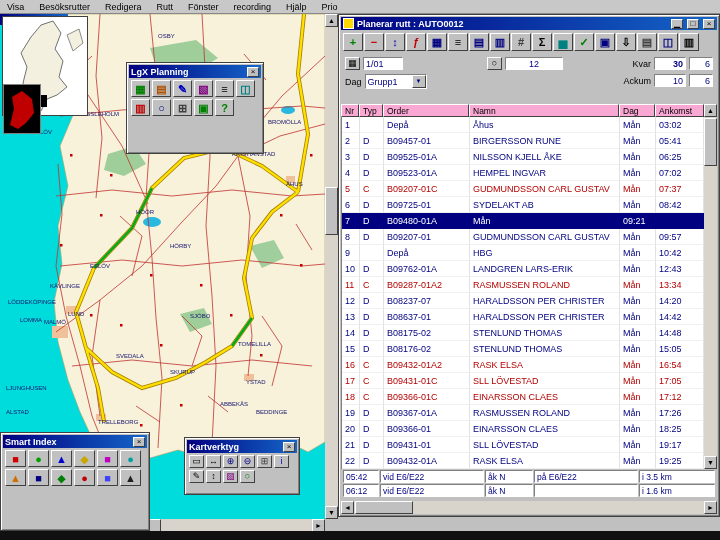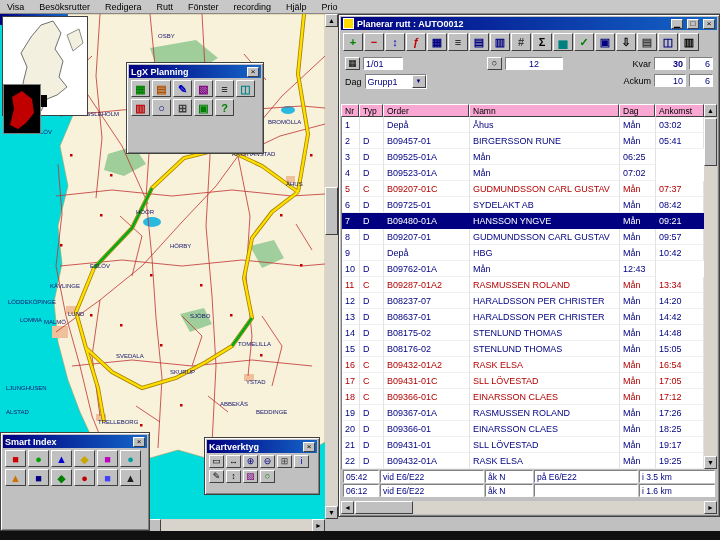--- a/index.html
+++ b/index.html
@@ -74,21 +74,21 @@
   #map-vscroll{position:absolute;left:325px;top:0;height:505px}
   #map-hscroll{position:absolute;left:0;top:505px;width:325px}
   #map-corner{position:absolute;left:325px;top:505px;width:13px;height:12px;background:#c0c0c0}
   #inset{position:absolute;left:2px;top:2px;width:84px;height:98px;border:1px solid #404040;background:#fff}
   #inset2{position:absolute;left:3px;top:70px;width:36px;height:48px;border:1px solid #808080;background:#000}
   #map-svg text{font-family:"Liberation Sans",sans-serif;font-size:6px;fill:#14146e}
 
   
   #lgx-window{left:126px;top:62px;width:138px;height:92px;z-index:30}
   #smart-index-window{left:0px;top:432px;width:150px;height:99px;z-index:30}
-  #kartverktyg-window{left:204px;top:437px;width:116px;height:58px;z-index:30}
+  #kartverktyg-window{left:184px;top:437px;width:116px;height:58px;z-index:30}
   .iconrow{display:flex;gap:2px;padding:2px 2px 0 2px}
   .lgxbtn{width:19px;height:17px;font-size:11px;line-height:14px;font-weight:bold}
   .sibtn{width:21px;height:17px;font-size:11px;line-height:14px}
   .kvbtn{width:15px;height:13px;font-size:9px;line-height:11px}
 
   #bottom-strip{position:absolute;left:0;top:531px;width:720px;height:9px;background:#101010}
 </style>
 </head>
 <body>
 
@@ -379,27 +379,29 @@
               <div>D</div>
               <div>B09457-01</div>
               <div>BIRGERSSON RUNE</div>
               <div>Mån</div>
               <div>05:41</div>
             </div>
             <div class="trow tgrid blue">
               <div>3</div>
               <div>D</div>
               <div>B09525-01A</div>
+              <div>NILSSON KJELL ÅKE</div>
               <div>Mån</div>
               <div>06:25</div>
             </div>
             <div class="trow tgrid blue">
               <div>4</div>
               <div>D</div>
               <div>B09523-01A</div>
+              <div>HEMPEL INGVAR</div>
               <div>Mån</div>
               <div>07:02</div>
             </div>
             <div class="trow tgrid red">
               <div>5</div>
               <div>C</div>
               <div>B09207-01C</div>
               <div>GUDMUNDSSON CARL GUSTAV</div>
               <div>Mån</div>
               <div>07:37</div>
@@ -409,21 +411,20 @@
               <div>D</div>
               <div>B09725-01</div>
               <div>SYDELAKT AB</div>
               <div>Mån</div>
               <div>08:42</div>
             </div>
             <div class="trow tgrid blue selected">
               <div>7</div>
               <div>D</div>
               <div>B09480-01A</div>
-              <div>HANSSON YNGVE</div>
               <div>Mån</div>
               <div>09:21</div>
             </div>
             <div class="trow tgrid blue">
               <div>8</div>
               <div>D</div>
               <div>B09207-01</div>
               <div>GUDMUNDSSON CARL GUSTAV</div>
               <div>Mån</div>
               <div>09:57</div>
@@ -433,20 +434,21 @@
               <div></div>
               <div>Depå</div>
               <div>HBG</div>
               <div>Mån</div>
               <div>10:42</div>
             </div>
             <div class="trow tgrid blue">
               <div>10</div>
               <div>D</div>
               <div>B09762-01A</div>
+              <div>LANDGREN LARS-ERIK</div>
               <div>Mån</div>
               <div>12:43</div>
             </div>
             <div class="trow tgrid red">
               <div>11</div>
               <div>C</div>
               <div>B09287-01A2</div>
               <div>RASMUSSEN ROLAND</div>
               <div>Mån</div>
               <div>13:34</div>

